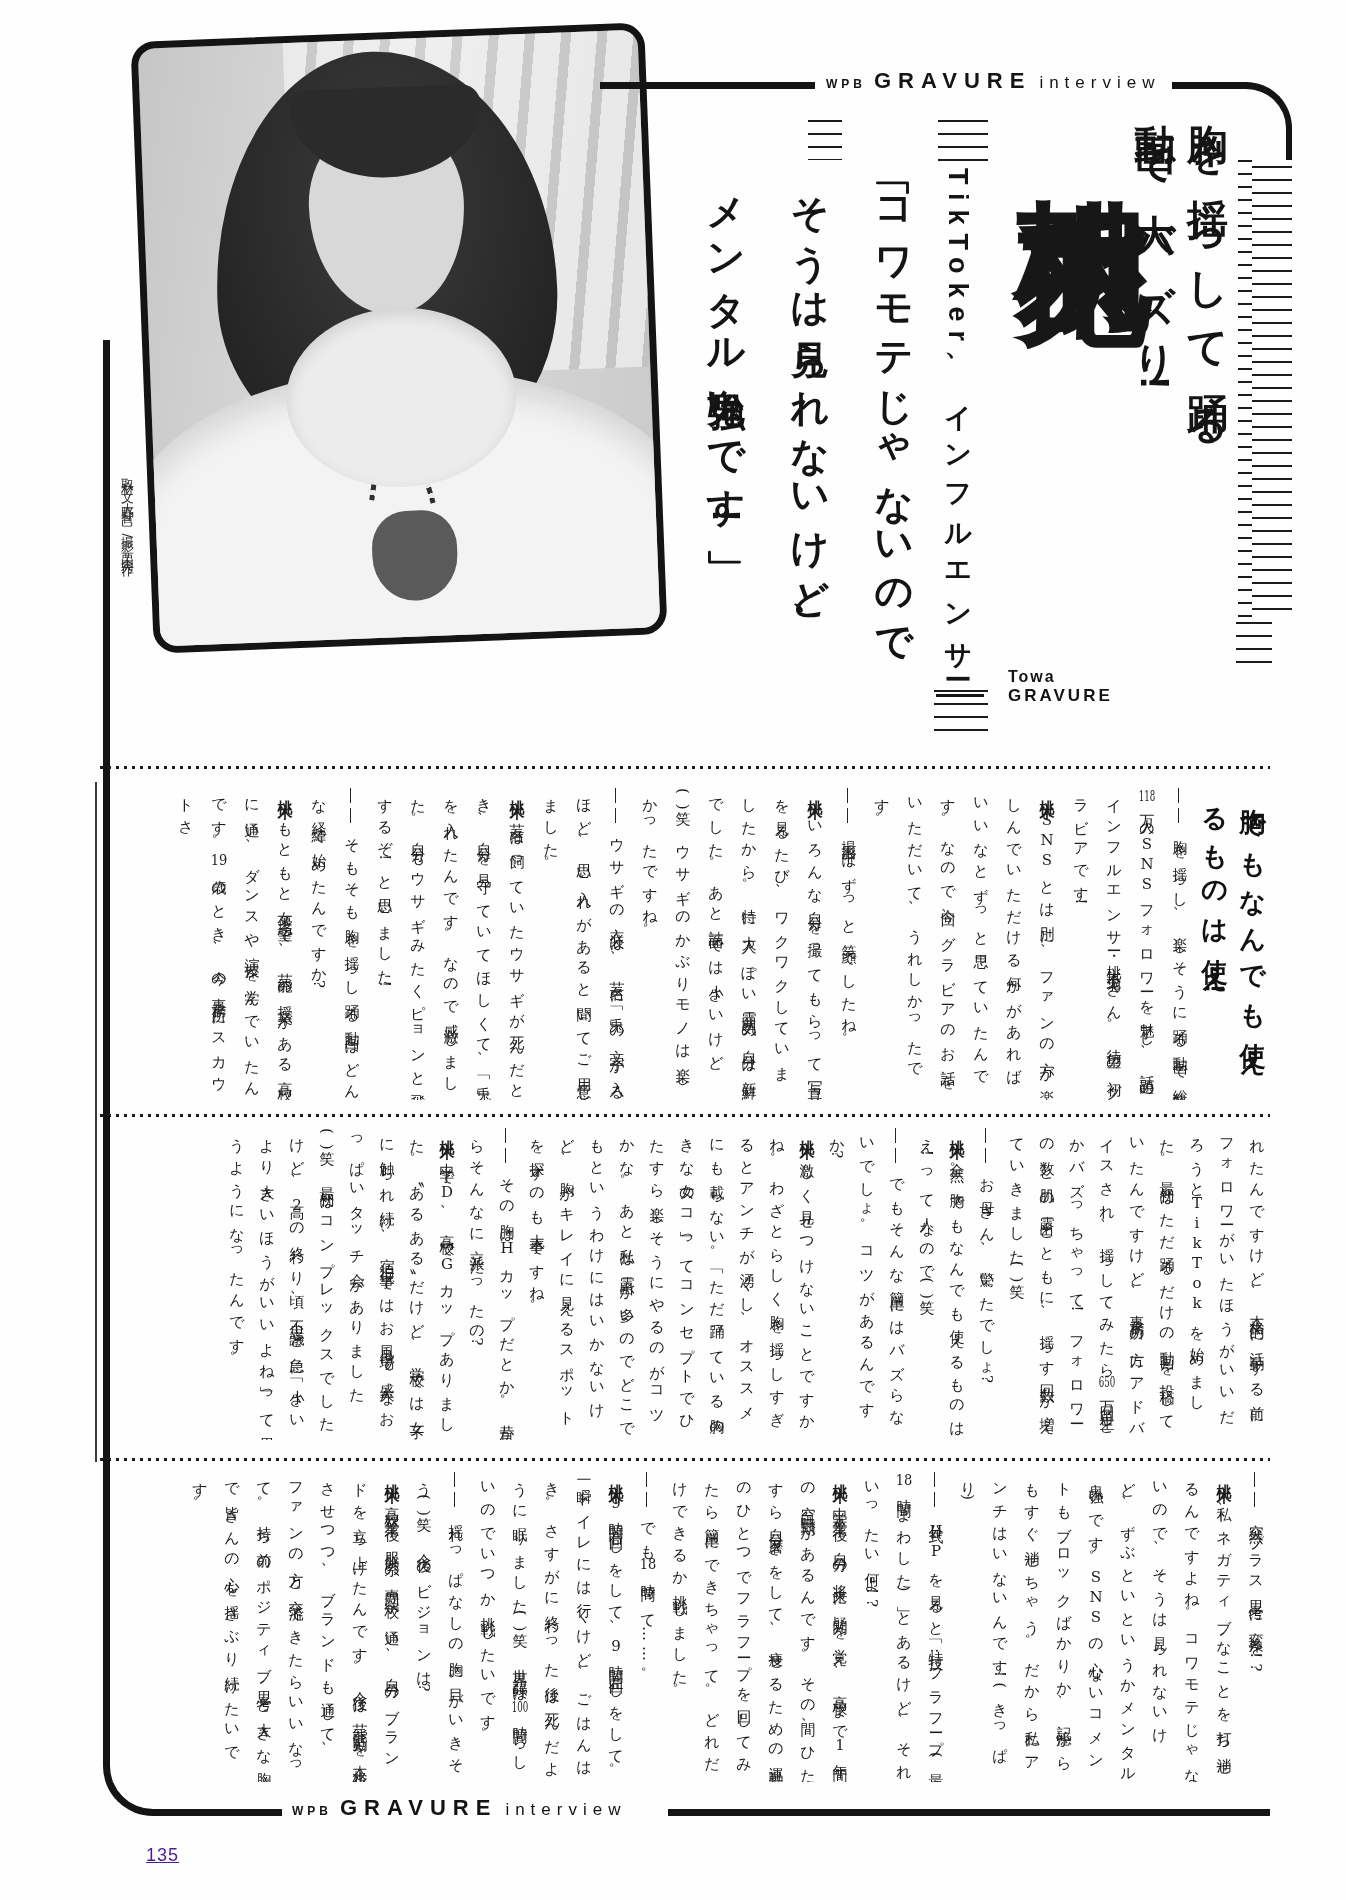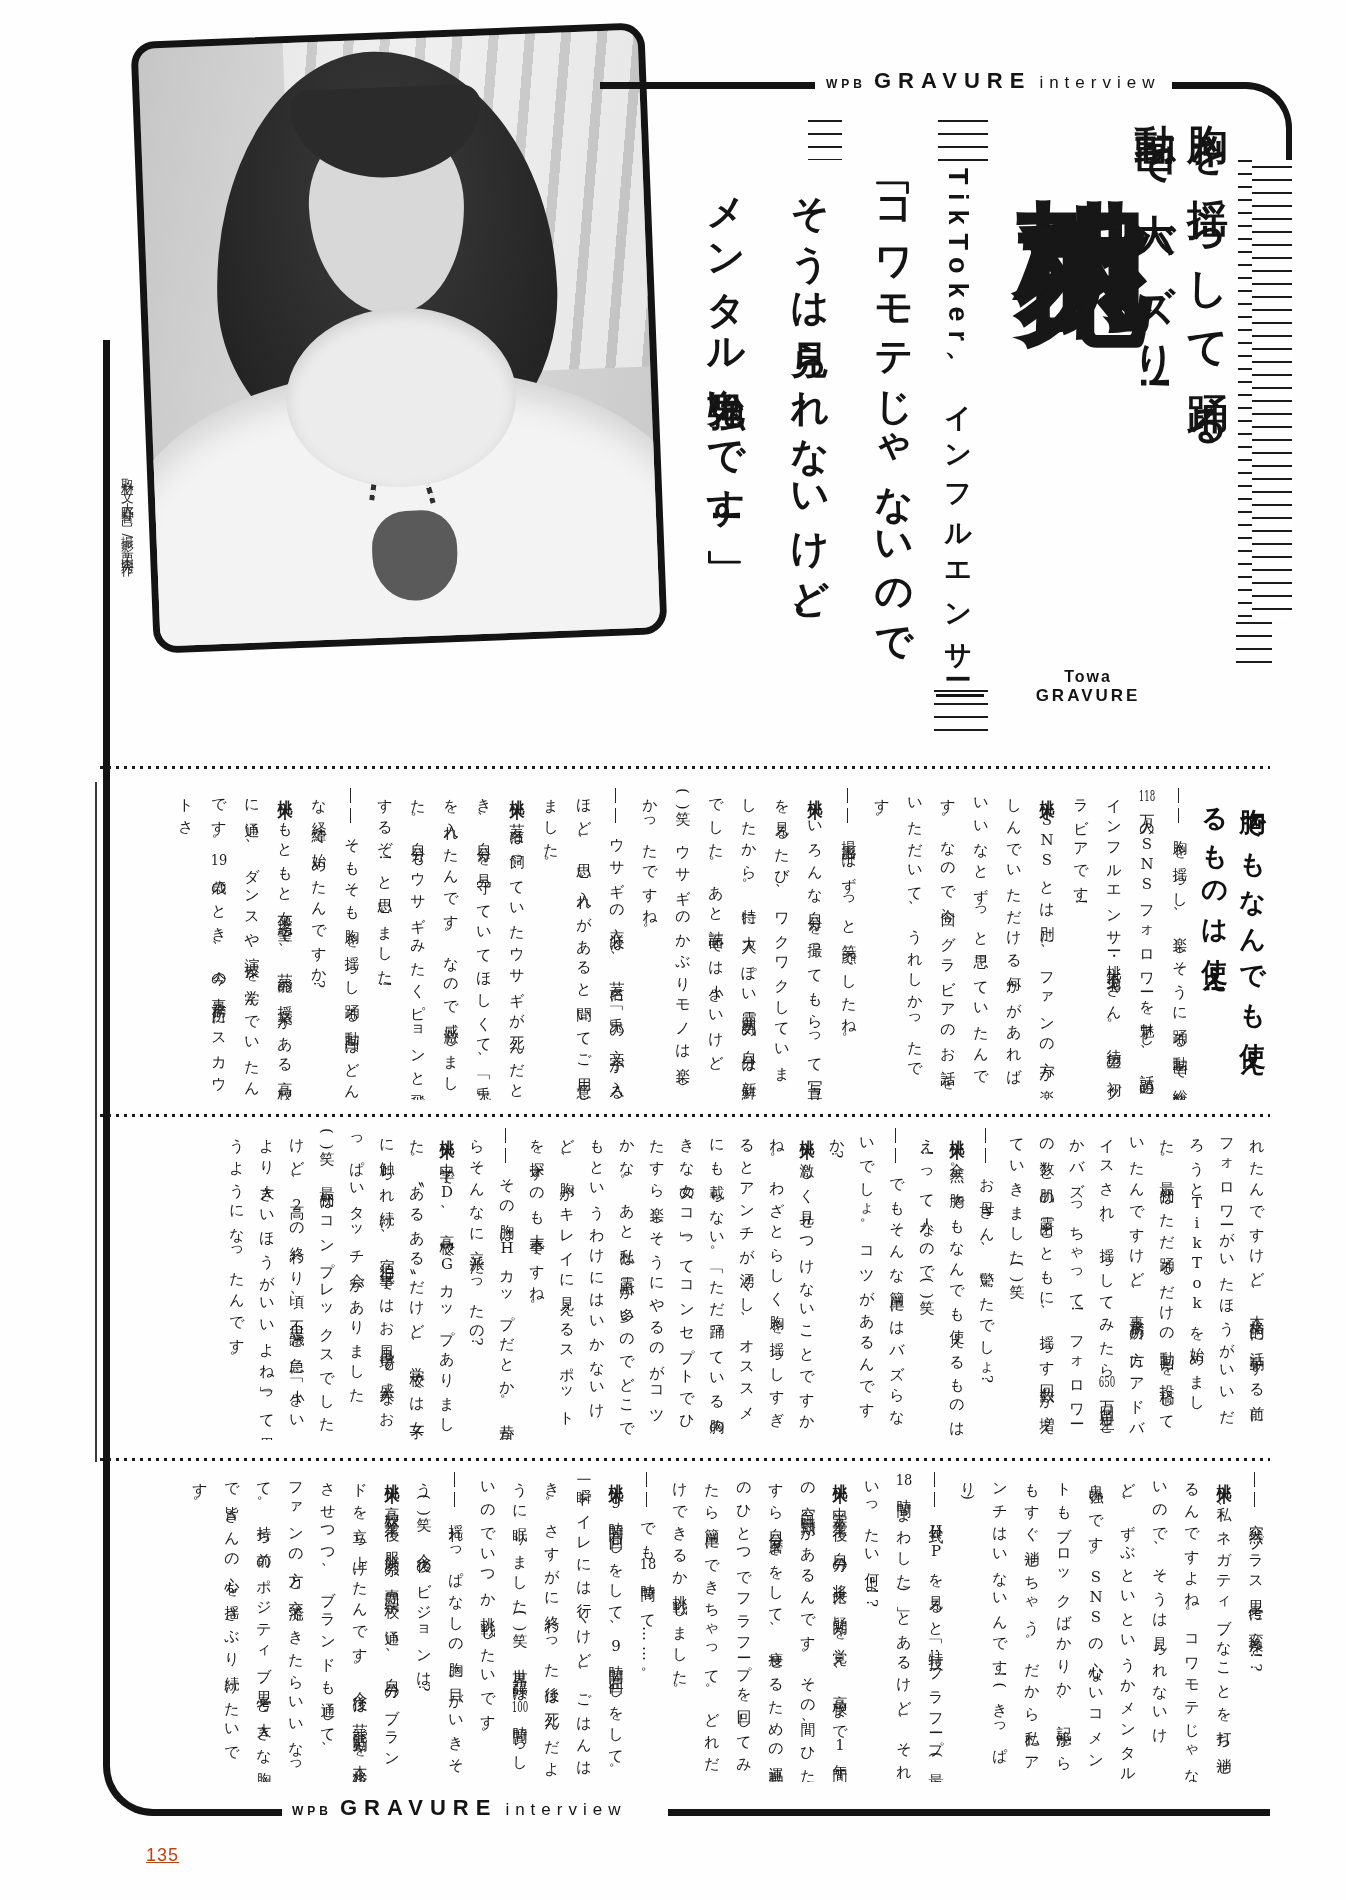--- a/index.html
+++ b/index.html
@@ -50,21 +50,21 @@
   
   .catchphrase{position:absolute;left:1128px;top:92px;height:480px;writing-mode:vertical-rl;
     font-size:41px;font-weight:800;letter-spacing:14px;line-height:53px;color:#141414;}
   .big-name{position:absolute;left:988px;top:86px;height:600px;writing-mode:vertical-rl;
     font-size:138px;font-weight:800;letter-spacing:6px;line-height:196px;color:#171717;}
   .subtitle{position:absolute;left:940px;top:168px;height:540px;writing-mode:vertical-rl;
     font-size:27px;font-weight:bold;letter-spacing:9px;color:#141414;}
   .subtitle-rule{position:absolute;left:936px;top:694px;width:48px;height:3px;background:#141414;}
   .quote{position:absolute;left:684px;top:170px;height:505px;writing-mode:vertical-rl;
     font-size:38px;font-weight:800;letter-spacing:4px;line-height:84px;color:#141414;}
-  .romaji{position:absolute;left:1008px;top:668px;width:160px;text-align:center;color:#141414;}
+  .romaji{position:absolute;left:1008px;top:668px;width:160px;text-align:left;color:#141414;}
   .romaji .r1{font-size:16px;font-weight:bold;letter-spacing:2px;display:block;}
   .romaji .r2{font-size:17px;font-weight:bold;letter-spacing:3px;display:block;}
   
   .dotted{position:absolute;left:100px;width:1170px;height:3px;
     background:repeating-linear-gradient(to right,#1b1b1b 0 3px,transparent 3px 8px);}
   .band{position:absolute;left:100px;width:1172px;writing-mode:vertical-rl;
     font-family:"DejaVu Serif","Liberation Serif",serif;font-size:15px;color:#1c1c1c;
     letter-spacing:5px;overflow:hidden;}
   .band p{margin:0;}
   #band1{top:788px;height:312px;line-height:33px;}
@@ -72,21 +72,21 @@
   #band3{top:1472px;height:310px;line-height:32px;}
   .band b{font-family:"Liberation Sans",sans-serif;font-weight:bold;}
   .band1-heading{font-family:"Liberation Sans",sans-serif;font-size:26px;font-weight:800;
     letter-spacing:8px;line-height:38px;color:#111;}
   .tcy{text-combine-upright:all;letter-spacing:0;}
   .upright{text-orientation:upright;letter-spacing:2px;}
   
   .watermark{position:absolute;left:70px;top:1768px;font-size:37px;font-weight:800;letter-spacing:2px;
     color:rgba(255,255,255,.82);-webkit-text-stroke:2px #9b9b9b;
     text-shadow:0 0 2px rgba(120,120,120,.55);z-index:5;}
-  .page-number{position:absolute;left:146px;top:1845px;font-size:18px;letter-spacing:1px;color:#c2410c;text-decoration:underline;}
+  .page-number{position:absolute;left:146px;top:1845px;font-size:18px;letter-spacing:1px;color:#4c1d95;text-decoration:underline;}
 </style>
 </head>
 <body>
 
 <div id="canvas">
 
   <div class="photo-card">
     <div class="ph-rail"></div>
     <div class="ph-hair"></div>
     <div class="ph-face"></div>

